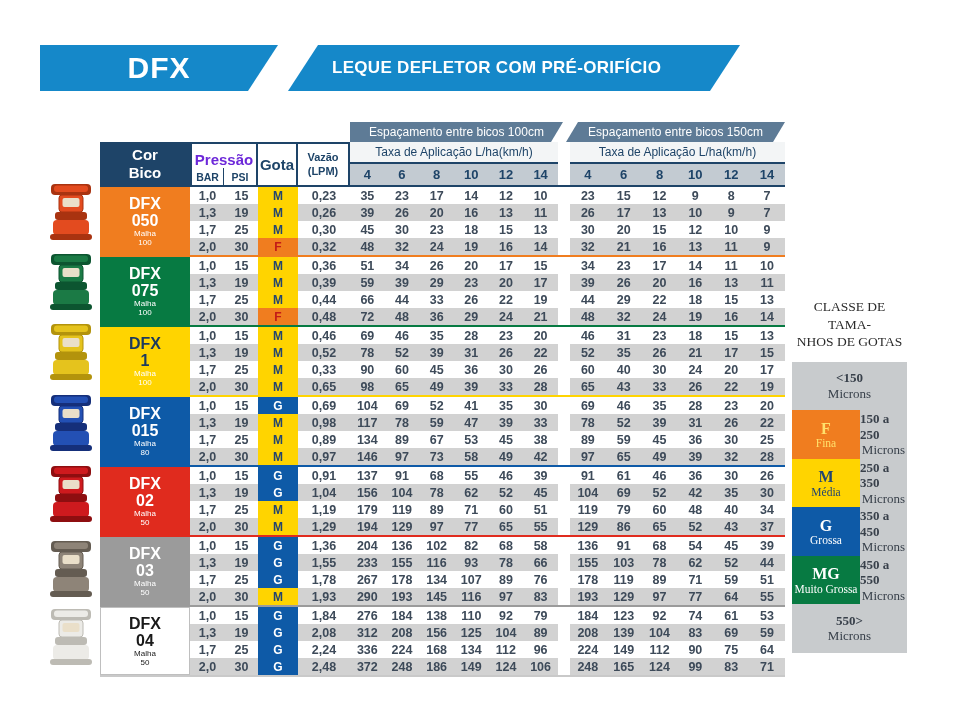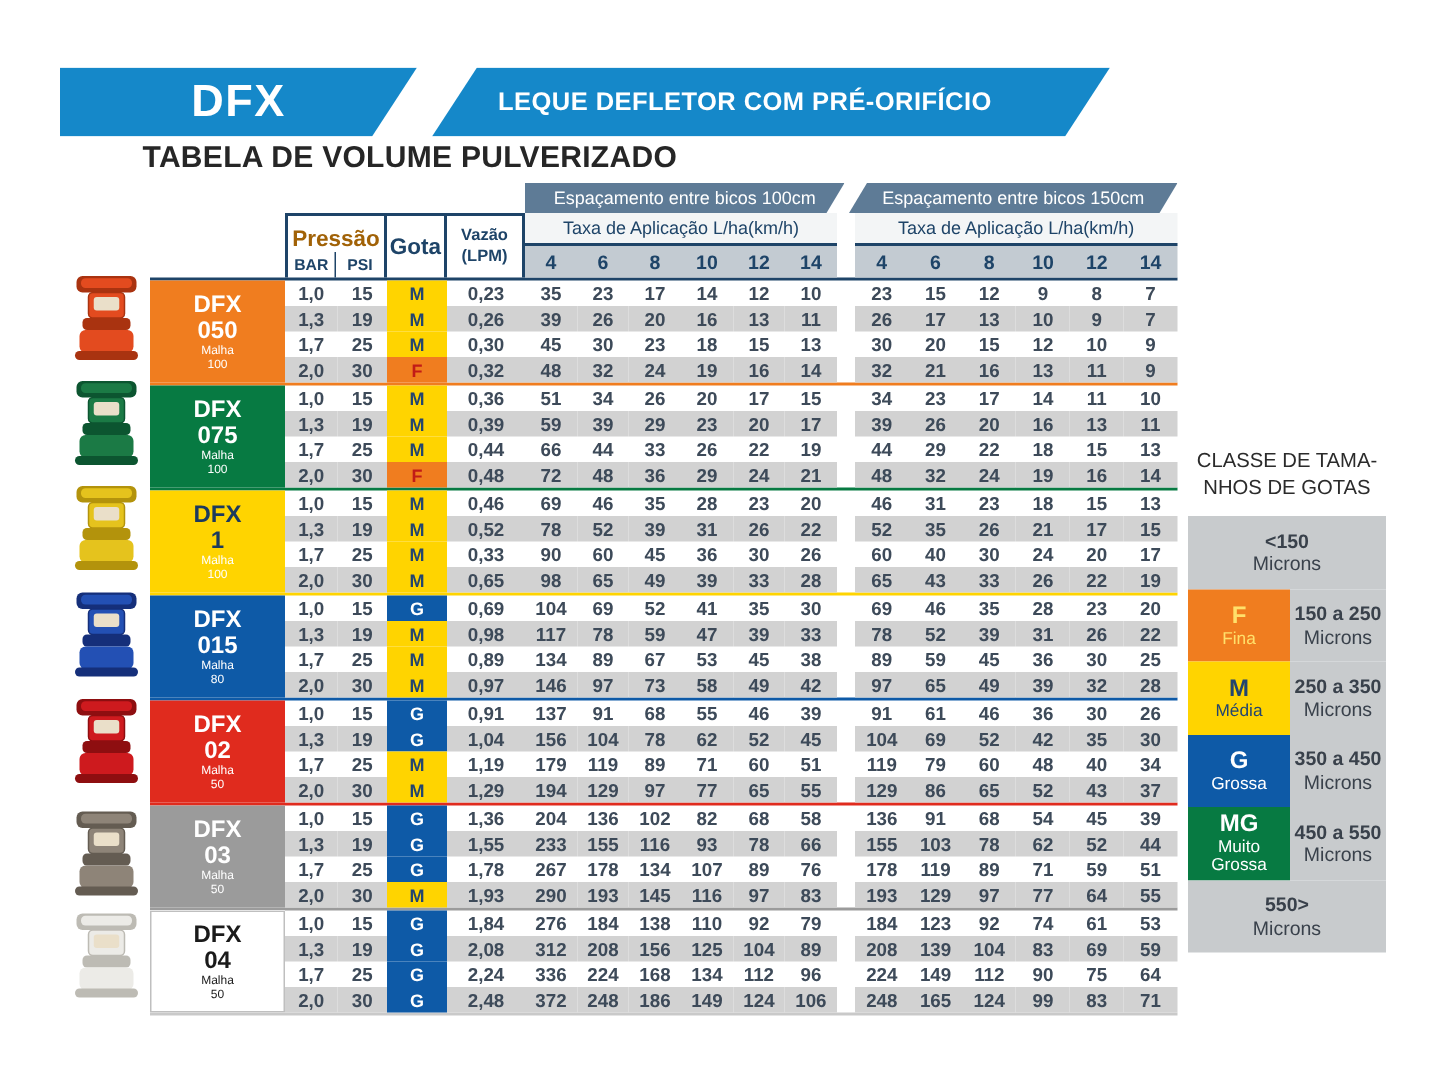--- a/index.html
+++ b/index.html
@@ -22,21 +22,21 @@
   .bars{position:relative;height:20px;}
   .bar{position:absolute;top:0;height:20px;background:#5E7B96;color:#fff;font-size:12px;
        display:flex;align-items:center;justify-content:center;}
   .bar100{left:250px;width:213px;clip-path:polygon(0 0,100% 0,calc(100% - 12px) 100%,0 100%);}
   .bar150{left:466px;width:219px;clip-path:polygon(12px 0,100% 0,calc(100% - 12px) 100%,0 100%);}
   .hrow{display:grid;grid-template-columns:var(--cols);height:43px;border-bottom:2px solid #1E4468;}
   .h-cor{grid-column:1;background:#1E4468;color:#fff;font-weight:bold;font-size:15px;line-height:1.15;
          display:flex;flex-direction:column;align-items:center;justify-content:center;}
   .h-pressao{grid-column:2/4;border:2px solid #1E4468;border-bottom:none;display:flex;flex-direction:column;}
   .h-pressao .lbl{flex:1;display:flex;align-items:flex-end;justify-content:center;
-         font-size:15px;font-weight:bold;color:#a16207;}
+         font-size:15px;font-weight:bold;color:#6d28d9;}
   .h-sub{display:grid;grid-template-columns:1fr 1fr;height:17px;}
   .h-sub div{display:flex;align-items:center;justify-content:center;font-size:10.5px;font-weight:bold;color:#1E4468;}
   .h-sub div:first-child{border-right:1.5px solid #1E4468;}
   .h-gota{grid-column:4;border-right:2px solid #1E4468;border-top:2px solid #1E4468;
          display:flex;align-items:center;justify-content:center;font-size:15px;font-weight:bold;color:#1E4468;}
   .h-vazao{grid-column:5;border-right:2px solid #1E4468;border-top:2px solid #1E4468;
          display:flex;flex-direction:column;align-items:center;justify-content:center;
          font-size:11px;font-weight:bold;color:#1E4468;line-height:1.2;}
   .h-group{display:flex;flex-direction:column;}
   .g100{grid-column:6/12;} .g150{grid-column:13/19;}
@@ -47,21 +47,21 @@
   
   .block{display:grid;grid-template-columns:var(--cols);grid-template-rows:repeat(4,17px);}
   .cell{display:flex;align-items:center;justify-content:center;}
   .num{font-size:12.5px;font-weight:bold;color:#3D4A59;}
   .stripe{background:#D2D2D2;}
   .gota-cell{font-size:12px;font-weight:bold;}
   .cor-cell{flex-direction:column;line-height:1;}
   .cor-model,.cor-size{font-size:16px;font-weight:bold;line-height:17px;}
   .cor-malha{font-size:8px;line-height:9px;}
   
-  .legend{position:absolute;left:792px;top:298px;width:132px;}
+  .legend{position:absolute;left:792px;top:298px;width:115px;font-family:Liberation Serif, serif;}
   .lg-title{font-size:13.5px;color:#2B2B2B;text-align:center;line-height:1.3;margin-bottom:11px;}
   .lg-row{display:flex;height:48.5px;}
   .lg-swatch{width:68px;display:flex;flex-direction:column;align-items:center;justify-content:center;text-align:center;}
   .lg-code{font-size:16px;font-weight:bold;line-height:1.1;}
   .lg-name{font-size:11.5px;line-height:1.05;}
   .lg-name.tiny{font-size:6.3px;letter-spacing:.3px;line-height:1.3;text-transform:uppercase;}
   .lg-info{flex:1;background:#C8CBCD;display:flex;flex-direction:column;align-items:center;justify-content:center;
            color:#39414B;line-height:1.2;}
   .lg-range{font-size:13px;font-weight:600;} .lg-unit{font-size:13px;}
   
@@ -71,21 +71,20 @@
 <body>
 
 <div class="page">
 
   <div class="chip">
     <span>DFX</span>
   </div>
   <div class="banner">
     <span>LEQUE DEFLETOR COM PRÉ-ORIFÍCIO</span>
   </div>
-  <h1 class="page-title">TABELA DE VOLUME PULVERIZADO</h1>
 
   <div id="nozzles">
       <div class="nozzle" style="top: 183px;"><svg width="50" height="58" viewBox="0 0 50 58">
           <rect x="5" y="1" width="40" height="11" rx="4" fill="#A93310"></rect>
           <rect x="8" y="2.5" width="34" height="6.5" rx="3" fill="#E34B1F"></rect>
           <rect x="13" y="12" width="24" height="17" rx="3" fill="#E34B1F" stroke="#A93310" stroke-width="1"></rect>
           <rect x="16.5" y="15" width="17" height="9" rx="2" fill="#EADFC9"></rect>
           <rect x="9" y="29" width="32" height="8" rx="3" fill="#A93310"></rect>
           <rect x="7" y="37" width="36" height="15" rx="4" fill="#E34B1F"></rect>
           <rect x="4" y="51" width="42" height="6" rx="3" fill="#A93310"></rect>
@@ -145,20 +144,24 @@
           <rect x="4" y="51" width="42" height="6" rx="3" fill="#BDBBB4"></rect>
         </svg></div>
     </div>
 
   <div class="tbl">
     <div class="bars">
       <div class="bar bar100">Espaçamento entre bicos 100cm</div>
       <div class="bar bar150">Espaçamento entre bicos 150cm</div>
     </div>
     <div class="hrow">
+      <div class="h-cor">
+        <span>Cor</span>
+        <span>Bico</span>
+      </div>
       <div class="h-pressao">
         <div class="lbl">Pressão</div>
         <div class="h-sub">
           <div>BAR</div>
           <div>PSI</div>
         </div>
       </div>
       <div class="h-gota">Gota</div>
       <div class="h-vazao">
         <span>Vazão</span>

